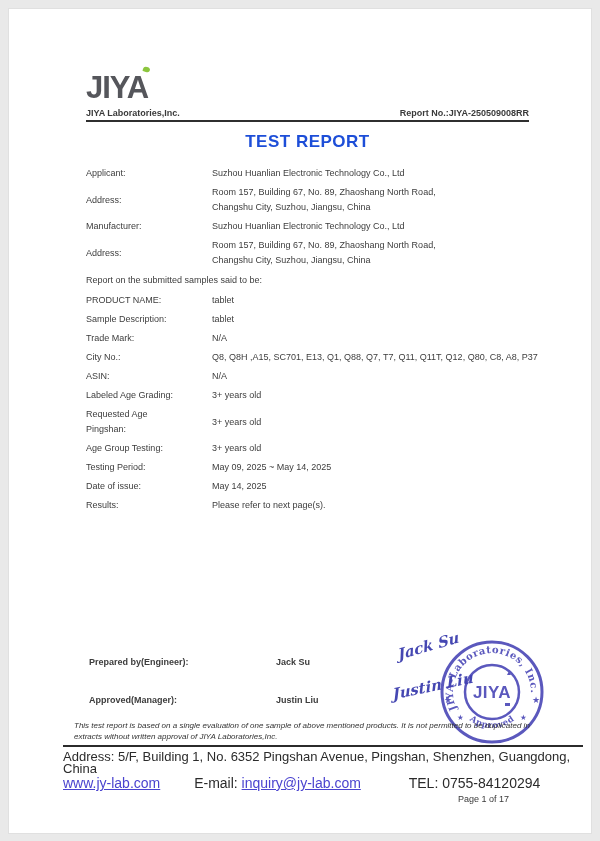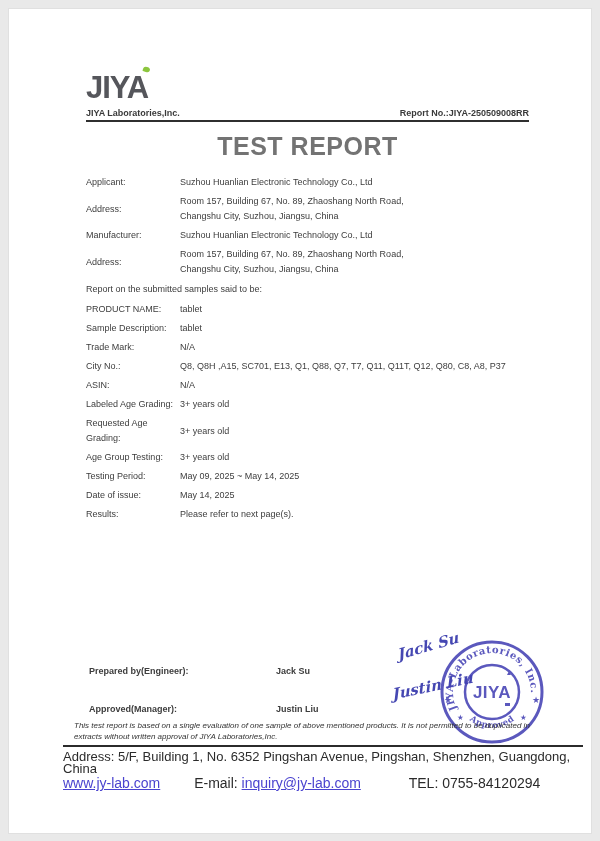--- a/index.html
+++ b/index.html
@@ -23,26 +23,26 @@
   .logo{margin-top:62px;line-height:34px;font-size:31px;font-weight:800;
         color:#55565b;letter-spacing:-1px;position:relative;display:inline-block;}
   .logo .accent{position:relative;}
   .logo .leaf{position:absolute;top:-3px;right:-2px;width:7px;height:5px;
         border-radius:60% 60% 60% 10%;transform:rotate(18deg);display:block;}
   .hdr-row{display:flex;justify-content:space-between;align-items:flex-end;
         font-size:9px;color:#3a3a3a;margin-top:3px;font-weight:bold;}
   .hdr-rule{height:2px;background:#2f2f2f;margin-top:2px;}
 
   
-  .title{font-size:25px;font-weight:bold;color:#737373;text-align:center;
+  .title{font-size:17px;font-weight:bold;color:#1d4ed8;text-align:center;
         letter-spacing:0.5px;margin:10px 0 12px 0;}
 
   
   .itable{font-size:9px;line-height:15px;color:#3d3d3d;}
-  .irow{display:flex;padding:2px 0;}
+  .irow{display:flex;padding:2px 0;gap:32px;}
   .ilabel{width:94px;flex:0 0 94px;}
   .ivalue{flex:1;}
   .ivalue div{white-space:nowrap;}
   .note-row{padding:3px 0;}
 
   
   .sigblock{margin-top:138px;font-size:9px;color:#3d3d3d;font-weight:bold;}
   .sigrow{display:flex;padding:2px 0;margin-bottom:19px;line-height:15px;}
   .siglabel{width:187px;flex:0 0 187px;padding-left:3px;}
   .signame{flex:0 0 auto;}
@@ -150,21 +150,21 @@
             <div>N/A</div>
           </div>
       </div>
       <div class="irow">
         <div class="ilabel">Labeled Age Grading:</div>
         <div class="ivalue">
             <div>3+ years old</div>
           </div>
       </div>
       <div class="irow">
-        <div class="ilabel" style="align-self:center">Requested Age Grading:</div>
+        <div class="ilabel" style="align-self:center">Requested Age Pingshan:</div>
         <div class="ivalue" style="align-self:center">
             <div>3+ years old</div>
           </div>
       </div>
       <div class="irow">
         <div class="ilabel">Age Group Testing:</div>
         <div class="ivalue">
             <div>3+ years old</div>
           </div>
       </div>
@@ -229,14 +229,15 @@
   <div class="footer">
     <div class="disclaimer">This test report is based on a single evaluation of one sample of above mentioned products. It is not permitted to be duplicated in extracts without written approval of JIYA Laboratories,Inc.</div>
     <div class="foot-rule"></div>
     <div class="addr">Address: 5/F, Building 1, No. 6352 Pingshan Avenue, Pingshan, Shenzhen, Guangdong, China</div>
     <div class="links">
       <a href="#">www.jy-lab.com</a>
       <span class="email-label">E-mail:</span>
       <a href="#">inquiry@jy-lab.com</a>
       <span class="tel">TEL: 0755-84120294</span>
     </div>
+    <div class="pageno">Page 1 of 17</div>
   </div>
 </div>
 
 </body></html>

